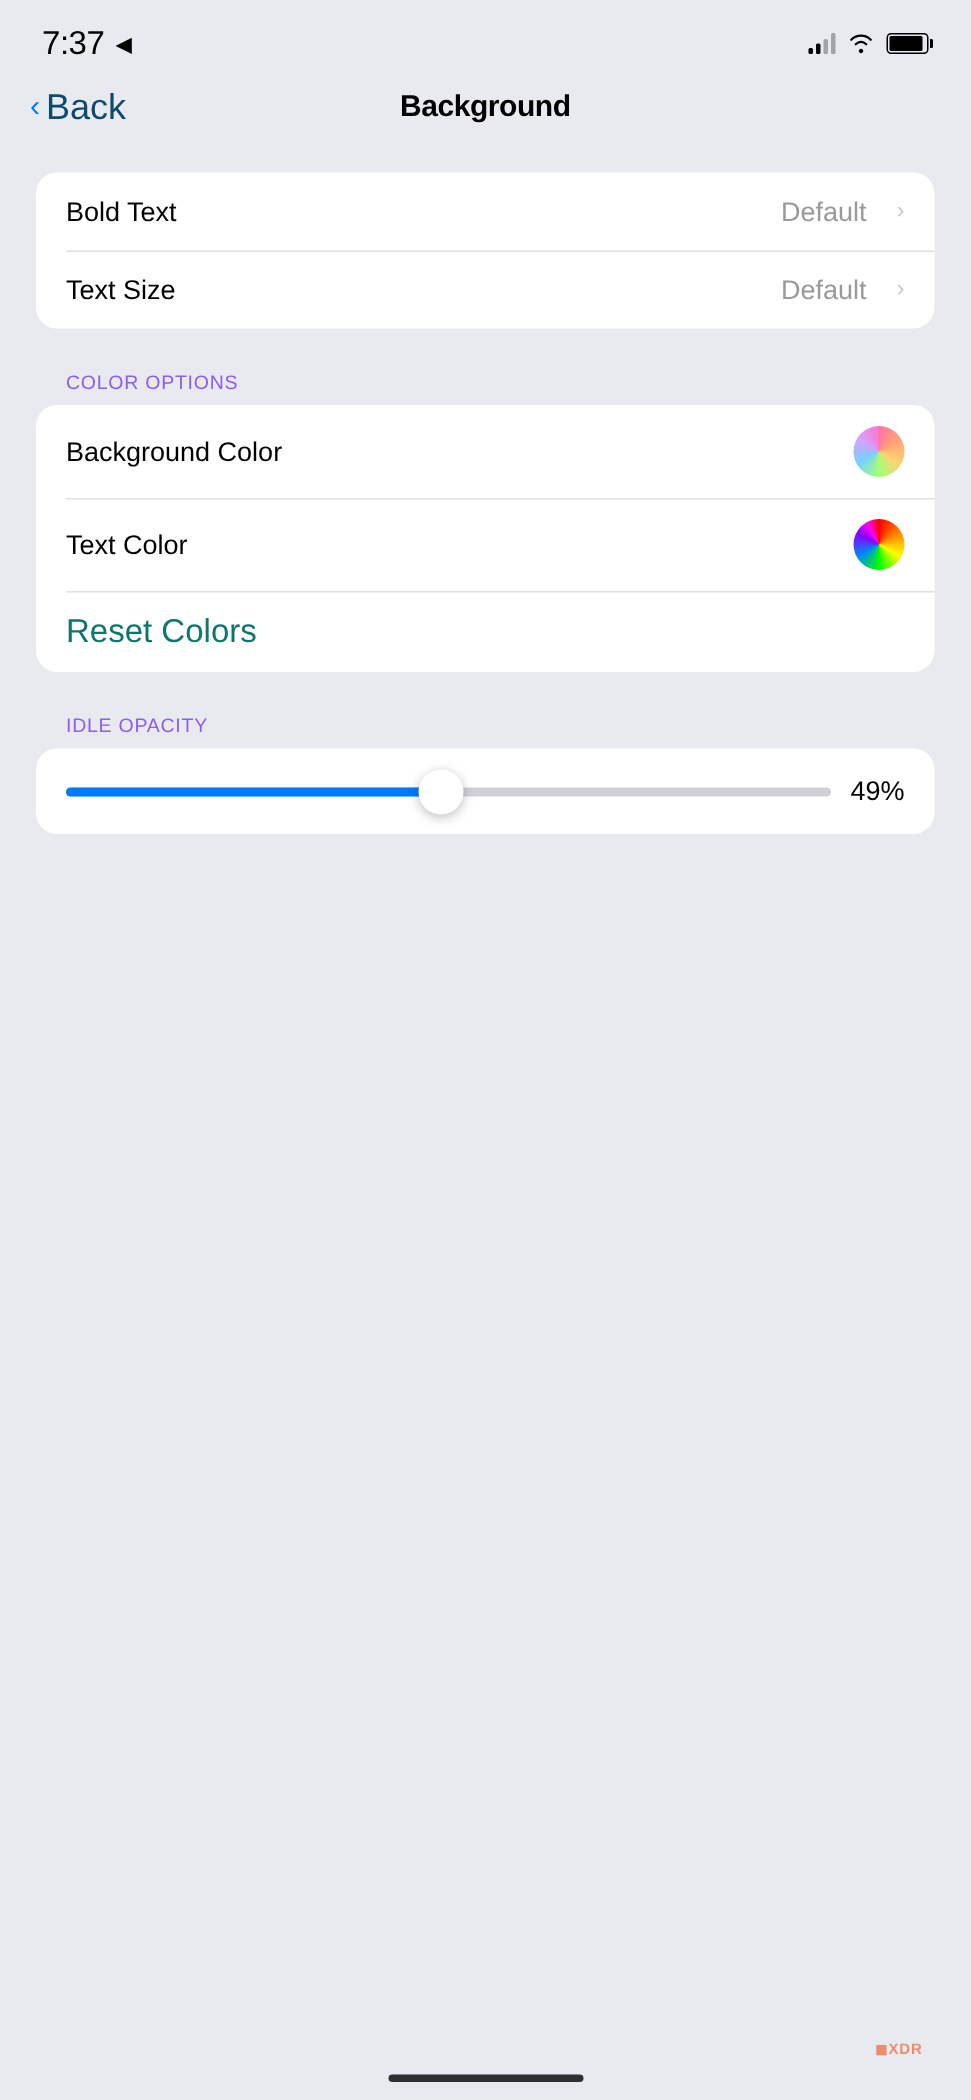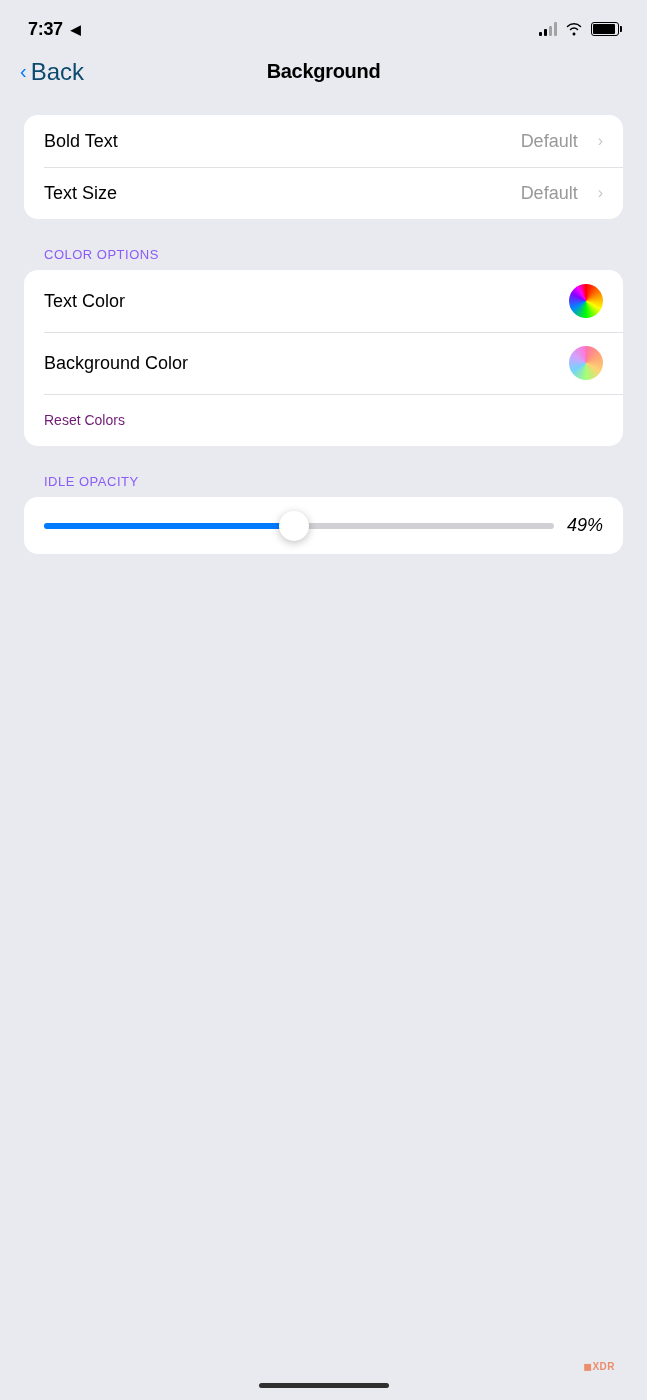--- a/index.html
+++ b/index.html
@@ -16,22 +16,22 @@
     
     .status-bar {
       display: flex;
       justify-content: space-between;
       align-items: center;
       padding: 14px 28px 8px 28px;
       height: 52px;
     }
 
     .status-time {
-      font-size: 18px;
-      font-weight: 700;
+      font-size: 22px;
+      font-weight: 400;
       color: #000;
       letter-spacing: -0.3px;
     }
 
     .status-icons {
       display: flex;
       align-items: center;
       gap: 8px;
     }
 
@@ -213,42 +213,41 @@
 
     
     .reset-row {
       padding: 14px 20px;
       min-height: 52px;
       display: flex;
       align-items: center;
     }
 
     .reset-label {
-      font-size: 14px;
-      color: #701a75;
+      font-size: 22px;
+      color: #0f766e;
       cursor: pointer;
     }
 
     
     .idle-section {
       margin-top: 4px;
     }
 
     .slider-card {
       background: #fff;
       border-radius: 14px;
       padding: 18px 20px;
       margin-bottom: 12px;
     }
 
     .slider-container {
       display: flex;
       align-items: center;
       gap: 5px;
-      font-style: italic;
     }
 
     .slider-track {
       flex: 1;
       height: 6px;
       border-radius: 3px;
       background: #d0d0d5;
       position: relative;
     }
 
@@ -365,27 +364,27 @@
         <span class="chevron-right">›</span>
       </div>
     </div>
   </div>
 
   <div class="idle-section">
     <div class="section-label">COLOR OPTIONS</div>
     <div class="settings-card">
 
       <div class="settings-row">
+        <span class="row-label">Background Color</span>
+        <div class="color-circle-bg"></div>
+      </div>
+
+      <div class="settings-row">
         <span class="row-label">Text Color</span>
         <div class="color-circle"></div>
-      </div>
-
-      <div class="settings-row">
-        <span class="row-label">Background Color</span>
-        <div class="color-circle-bg"></div>
       </div>
 
       <div class="reset-row">
         <span class="reset-label">Reset Colors</span>
       </div>
     </div>
   </div>
 
   <div class="idle-section">
     <div class="section-label">IDLE OPACITY</div>

